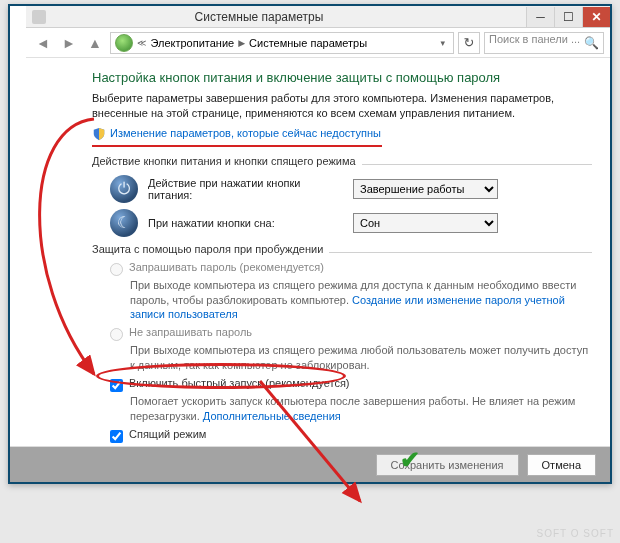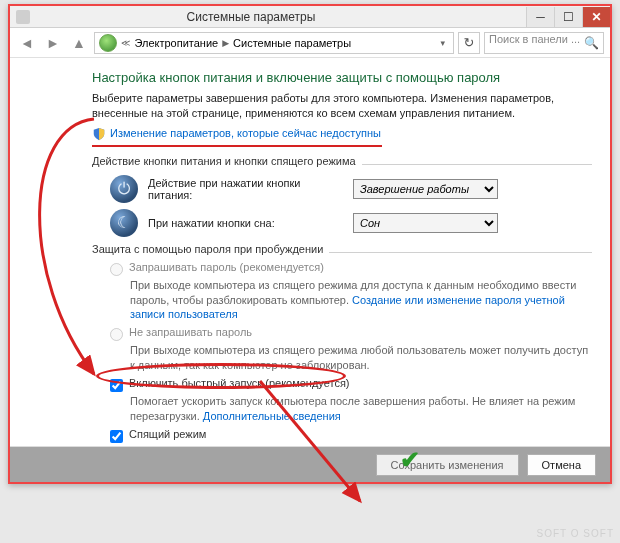--- a/index.html
+++ b/index.html
@@ -1,17 +1,17 @@
 <!DOCTYPE html>
 <html><head>
 <meta charset="utf-8">
 <style>
   * { box-sizing: border-box; margin: 0; padding: 0; }
   body { font-family: "Segoe UI", Tahoma, sans-serif; font-size: 11px; background: #e8e8e8; width: 620px; height: 543px; position: relative; overflow: hidden; }
-  .window { position: absolute; left: 8px; top: 4px; width: 604px; height: 480px; background: #fff; border: 2px solid #ef4444; box-shadow: 0 2px 6px rgba(0,0,0,0.25); }
+  .window { position: absolute; left: 8px; top: 4px; width: 604px; height: 480px; background: #fff; border: 2px solid #0c4a6e; box-shadow: 0 2px 6px rgba(0,0,0,0.25); padding-left: 16px; }
   .titlebar { height: 22px; background: #f0f0f0; border-bottom: 1px solid #d0d0d0; display: flex; align-items: center; padding-left: 6px; }
   .titlebar-icon { width: 14px; height: 14px; background: #cfcfcf; border-radius: 2px; margin-right: 6px; }
   .titlebar-title { flex: 1; font-size: 12px; color: #333; text-align: center; margin-right: 60px; }
   .titlebar-buttons { display: flex; }
   .titlebar-btn { width: 28px; height: 20px; display: flex; align-items: center; justify-content: center; font-size: 12px; color: #333; background: #e8e8e8; border-left: 1px solid #d0d0d0; }
   .titlebar-btn.close { background: #c74a3a; color: #fff; font-weight: bold; }
   .navbar { height: 30px; background: #fff; border-bottom: 1px solid #e0e0e0; display: flex; align-items: center; padding: 0 6px; gap: 4px; }
   .nav-arrow { width: 22px; height: 22px; display: flex; align-items: center; justify-content: center; color: #888; font-size: 14px; }
   .nav-cp-icon { width: 18px; height: 18px; border-radius: 50%; background: radial-gradient(circle at 40% 35%, #9fe27a, #3a8a2e); border: 1px solid #6aa74f; }
   .breadcrumb { flex: 1; border: 1px solid #ccc; height: 22px; display: flex; align-items: center; padding: 0 4px; font-size: 11px; background: #fff; }
@@ -25,21 +25,21 @@
   .link-line { font-size: 11px; margin-bottom: 4px; display:flex; align-items:flex-start; gap:4px; }
   .shield-icon { width:14px; height:14px; display:inline-block; }
   .shield-icon svg { width:14px; height:14px; }
   .link { color: #0066cc; cursor: pointer; }
   .red-underline { height: 2px; background: #d62222; width: 290px; margin-bottom: 8px; margin-left:0; }
   .section-hdr { font-size: 11px; color: #333; padding-bottom: 2px; margin-top: 6px; display:flex; align-items:center; }
   .section-hdr .line { flex:1; border-bottom:1px solid #d0d0d0; margin-left:6px; height:1px; margin-top:7px; }
   .option-row { display: flex; align-items: center; margin: 6px 0 6px 18px; gap: 10px; }
   .power-icon { width: 28px; height: 28px; border-radius: 50%; background: radial-gradient(circle at 35% 30%, #7aa7d9 0%, #2b4c73 70%); display:flex; align-items:center; justify-content:center; color:#e0ecf8; font-size:16px; }
   .option-label { font-size: 11px; color: #222; width: 195px; }
-  select { font-size: 11px; padding: 2px; border:1px solid #888; background:#f4f4f4; width: 145px; font-style: italic; }
+  select { font-size: 11px; padding: 2px; border:1px solid #888; background:#f4f4f4; width: 145px; }
   .radio-row, .check-row { display:flex; align-items:flex-start; margin: 4px 0 0 18px; gap:6px; }
   .radio-row input, .check-row input { margin-top:2px; }
   .sub-label { color: #888; font-size: 11px; }
   .sub-desc { font-size: 11px; color: #666; margin: 2px 0 4px 38px; line-height:1.35; }
   .check-row .lbl { font-size:11px; color:#333; }
   .red-circle { position:absolute; left: 86px; top: 357px; width: 250px; height: 26px; border: 3px solid #d62222; border-radius: 50%/50%; pointer-events:none; }
   .footer-bar { position:absolute; bottom:0; right:0; left:0; height:36px; border-top:1px solid #dcdcdc; display:flex; align-items:center; justify-content:flex-end; padding:0 14px; gap:8px; background:#a3a3a3; }
   .btn { font-size:11px; padding:4px 14px; border:1px solid #b0b0b0; background:#efefef; color:#666; }
   .btn.active { background:#fdfdfd; color:#222; }
   .arrow-curve { position:absolute; left:4px; top:110px; width:120px; height:270px; pointer-events:none; }

